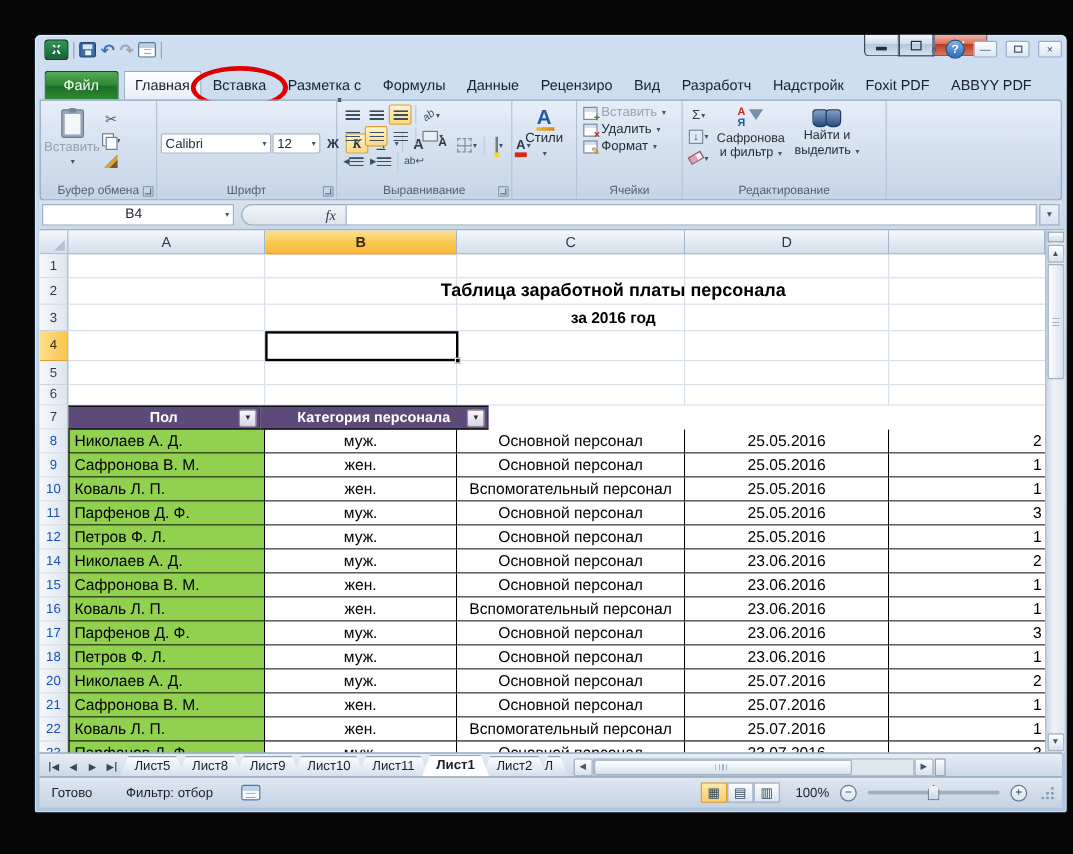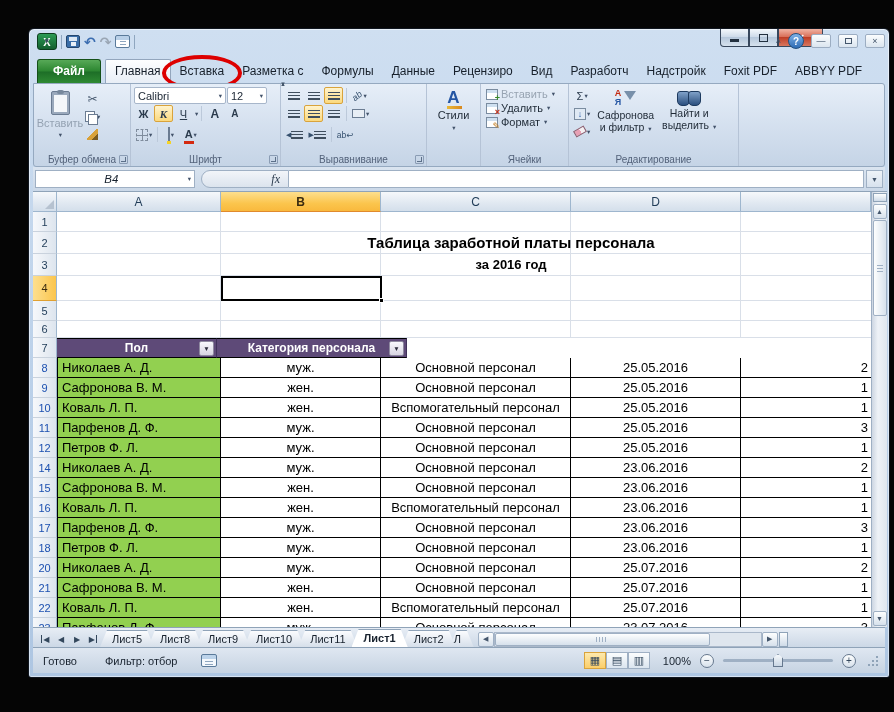--- a/index.html
+++ b/index.html
@@ -36,21 +36,21 @@
     display:flex; align-items:center; justify-content:center; font-size:10px; color:#22303f; }
   .wbtn:first-child { border-radius:0 0 0 4px; }
   .wbtn .minbar { width:9px; height:3px; background:#22303f; margin-top:6px; }
   .wbtn .rest { width:9px; height:8px; border:1px solid #22303f; background:transparent; position:relative; }
   .wbtn.close { width:45px; border-radius:0 0 4px 0;
     background:linear-gradient(#f0b4a4,#d9705a 45%,#bd3a22 46%,#d8765e); color:#fff; font-size:13px; font-weight:bold; }
 
   
   .tabrow { position:absolute; left:4px; right:4px; top:28px; height:26px; display:flex; align-items:flex-end; padding-left:4px; }
   .rtab { position:relative; padding:4px 9px 5px; font-size:12px; color:#17202b; cursor:default; }
-  .rtab.file { background:linear-gradient(#57a957,#2c8631 48%,#1d6e27 52%,#2f8a33); color:#fff; font-weight:bold;
+  .rtab.file { background:linear-gradient(#57a957,#2c8631 48%,#1d6e27 52%,#2f8a33); color:#fff; font-weight:normal;
     padding:4px 15px 5px; border-radius:3px 3px 0 0; border:1px solid #145018; border-bottom:none; margin-right:4px; }
   .rtab.active { background:linear-gradient(#fdfeff,#e8eef6); border:1px solid #93a6bd; border-bottom:none;
     border-radius:2px 2px 0 0; font-weight:normal; }
   .rtab.circled::after { content:""; position:absolute; left:-9px; right:-9px; top:-5px; bottom:-8px;
     border:4px solid var(--highlight-oval,#d00); border-radius:50%; pointer-events:none; }
   .ribctrl { position:absolute; right:4px; top:4px; display:flex; align-items:center; gap:7px; }
   .chev { font-size:9px; color:#44566c; }
   .helpbtn { width:16px; height:16px; border-radius:50%; background:linear-gradient(#7fb2e8,#2f6cb4);
     color:#fff; font-size:10px; font-weight:bold; display:flex; align-items:center; justify-content:center; border:1px solid #23507f; }
   .mini-winbtn { font-size:9px; color:#44566c; width:20px; height:14px; border:1px solid #9cadc2; border-radius:2px;
@@ -82,21 +82,21 @@
   .ic-clipboard::after { content:""; position:absolute; left:5px; top:-2px; width:7px; height:4px; background:#77889c; border-radius:2px; }
   .paste-big .lbl { font-size:11px; color:#94a2b2; }
   .clip-col { display:flex; flex-direction:column; gap:1px; padding-top:3px; }
   .ic-cut { font-size:12px; color:#44566c; }
   .ic-copy { width:11px; height:12px; position:relative; }
   .ic-copy::before,.ic-copy::after { content:""; position:absolute; width:8px; height:9px; background:#fff; border:1px solid #6b7c92; }
   .ic-copy::before { left:0; top:0; } .ic-copy::after { left:3px; top:3px; }
   .ic-brush { width:11px; height:11px; background:linear-gradient(135deg,transparent 45%,#d8a13a 45% 70%,#7a5a20 70%); }
 
   
-  .g-font { width:150px; display:flex; flex-direction:column; gap:1px; }
+  .g-font { width:150px; display:flex; flex-direction:row; gap:1px; }
   .frow { display:flex; align-items:center; gap:1px; }
   .b-bold { font-weight:bold; }
   .b-italic { font-style:italic; font-family:"Liberation Serif",serif; font-weight:bold; }
   .b-under { text-decoration:underline; }
   .a-big { font-weight:bold; font-size:12px; position:relative; }
   .a-sup { position:absolute; top:-3px; right:-6px; font-size:6px; color:#44566c; }
   .bar-under { position:relative; font-weight:bold; font-size:11px; line-height:11px; }
   .bar-under::after { content:""; position:absolute; left:-1px; right:-1px; bottom:-4px; height:3.5px; }
   .bar-red::after { background:#d42a10; } .bar-yel::after { background:#f5d327; }
   .ic-borders { width:12px; height:12px; border:1px dashed #7f8c9d; position:relative; }
@@ -145,21 +145,21 @@
   .ic-sort .fun { position:absolute; right:2px; top:4px; width:0; height:0;
     border-left:6px solid transparent; border-right:6px solid transparent; border-top:9px solid #7890aa; }
   .ic-binoc { position:relative; width:24px; height:20px; }
   .ic-binoc::before,.ic-binoc::after { content:""; position:absolute; top:4px; width:11px; height:13px;
     background:linear-gradient(#7fa0c8,#2b4f7e); border:1px solid #1d3a5f; border-radius:3px 3px 5px 5px; }
   .ic-binoc::before { left:0; } .ic-binoc::after { right:0; }
 
   
   .fbar { position:absolute; left:4px; right:4px; top:138px; height:24px; background:linear-gradient(#dae4f0,#cbd8e8);
     display:flex; align-items:center; padding:0 2px; gap:0; }
-  .namebox { width:160px; height:18px; background:#fff; border:1px solid #9fb0c4; display:flex; align-items:center;font-style:italic; }
+  .namebox { width:160px; height:18px; background:#fff; border:1px solid #9fb0c4; display:flex; align-items:center; }
   .namebox .val { flex:1; text-align:center; font-size:11.5px; color:#17212d; }
   .namebox .ddm { margin-right:3px; }
   .fx-pill { width:88px; height:18px; margin-left:6px; background:linear-gradient(#f2f5f9,#dce4ee);
     border:1px solid #9fb0c4; border-radius:9px 0 0 9px; display:flex; align-items:center; justify-content:flex-end; padding-right:8px; }
   .fx { font-family:"Liberation Serif",serif; font-style:italic; font-size:12px; color:#2b3b4d; }
   .finput { flex:1; height:18px; background:#fff; border:1px solid #9fb0c4; border-left:none; }
   .fexpand { width:17px; height:18px; display:flex; align-items:center; justify-content:center; font-size:7px; color:#44566c;
     background:linear-gradient(#eef3f8,#d8e2ee); border:1px solid #9fb0c4; margin-left:2px; }
 
   

